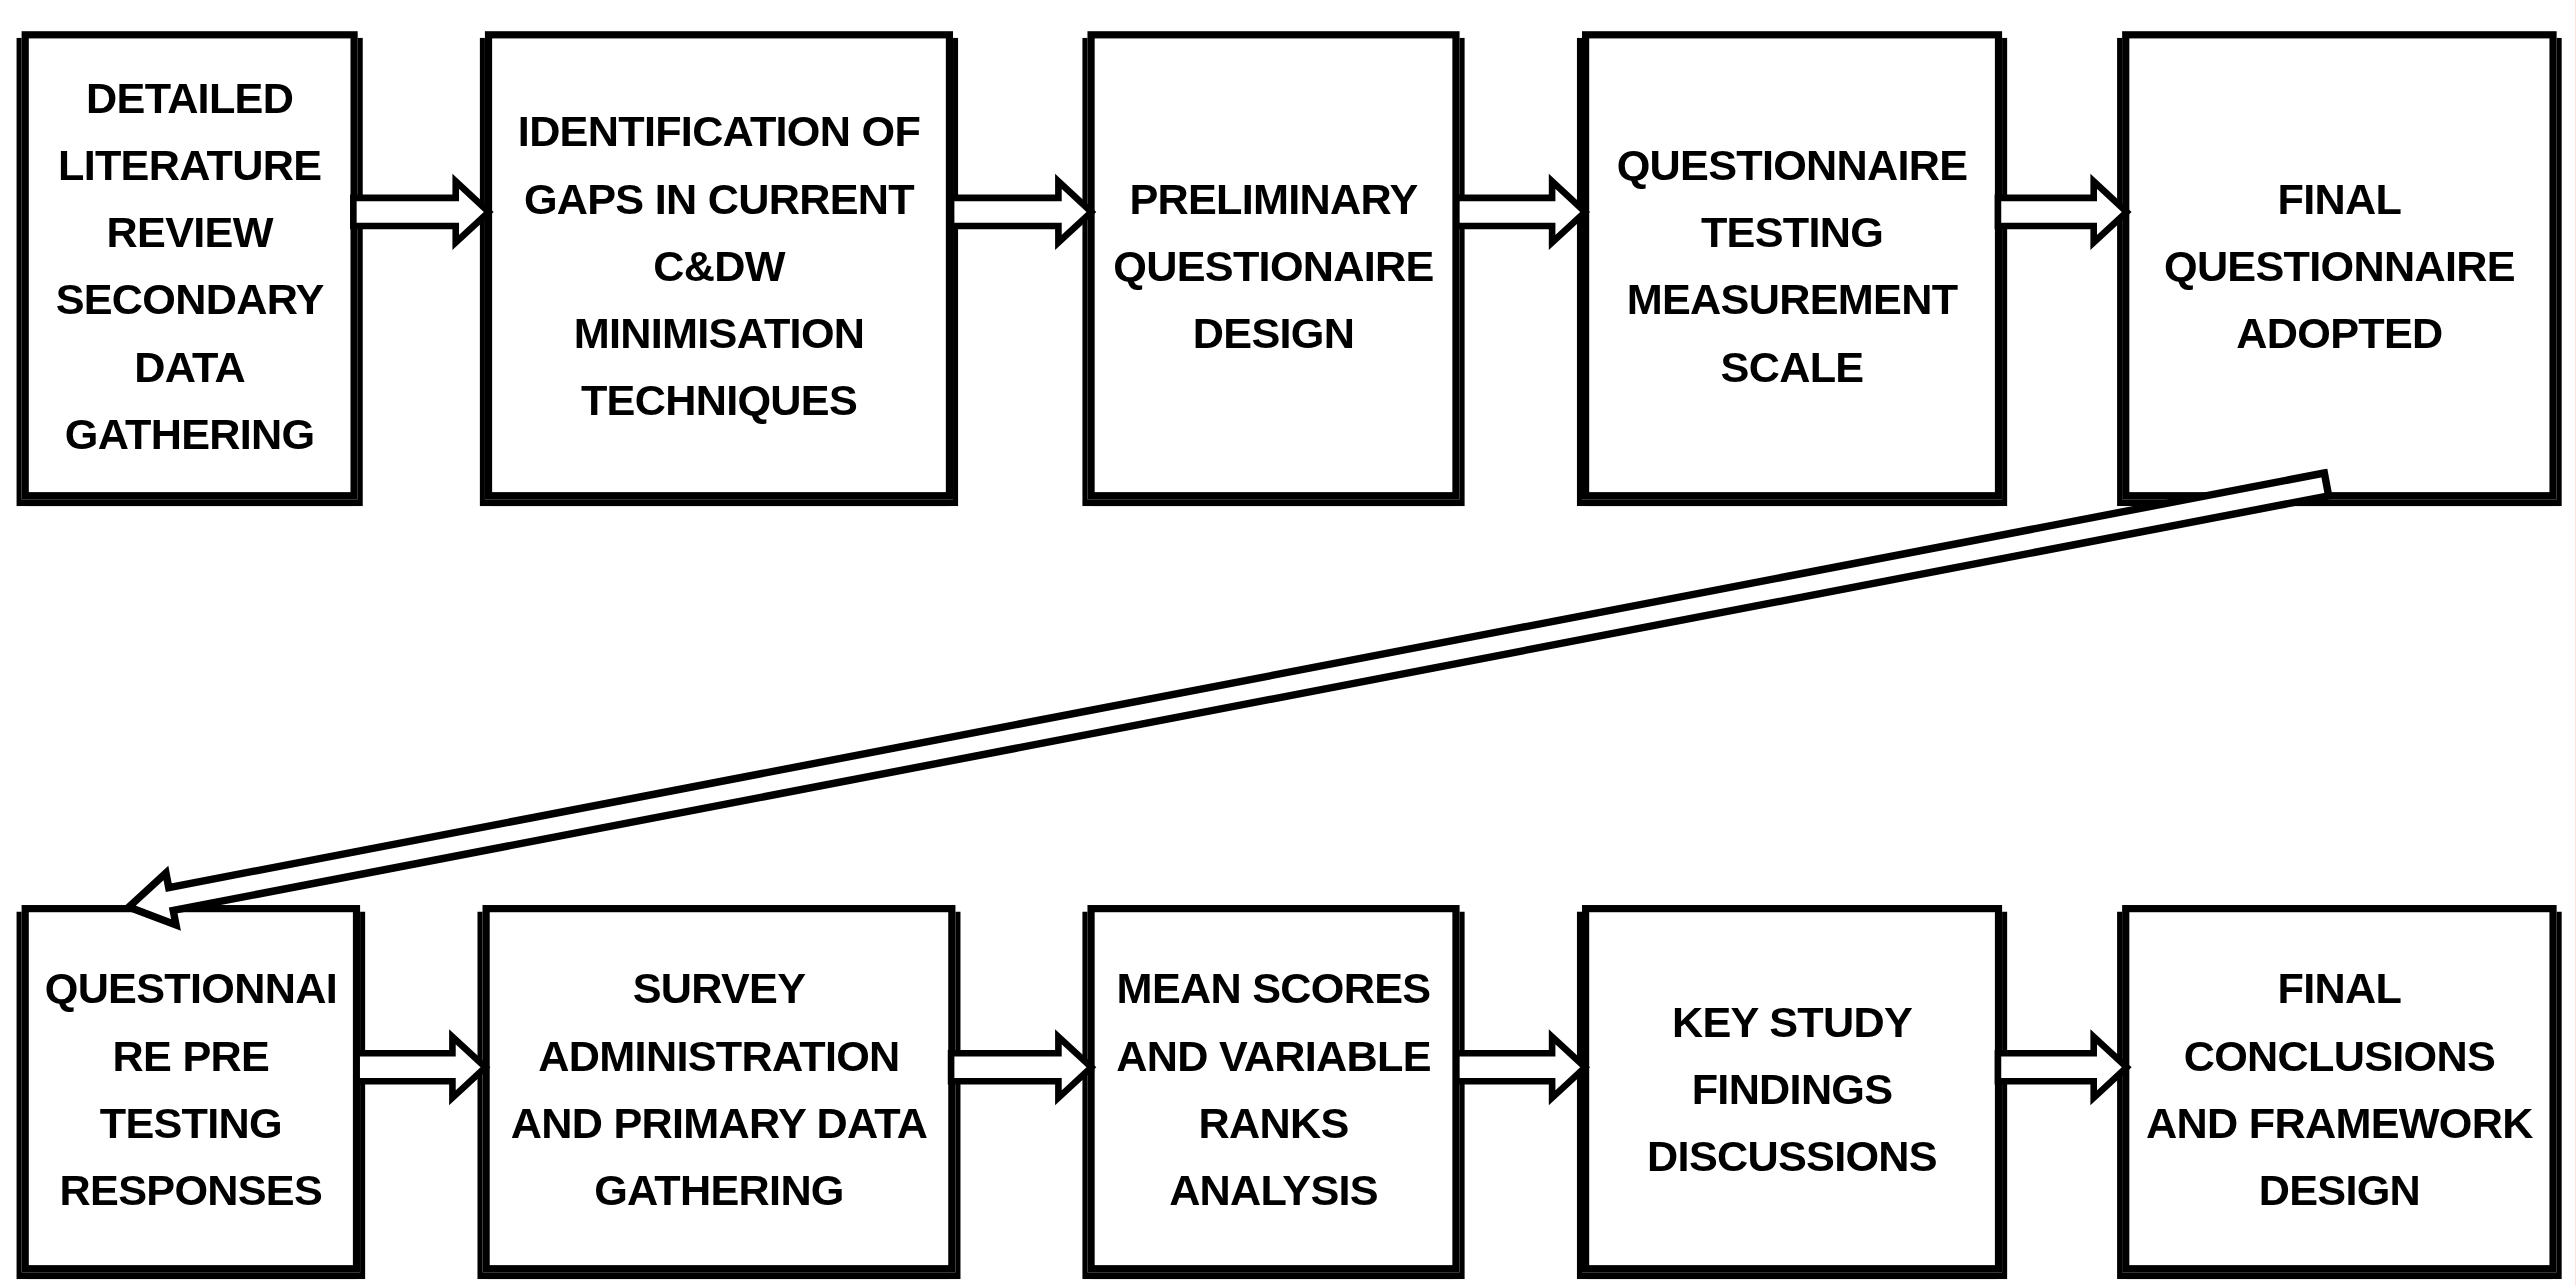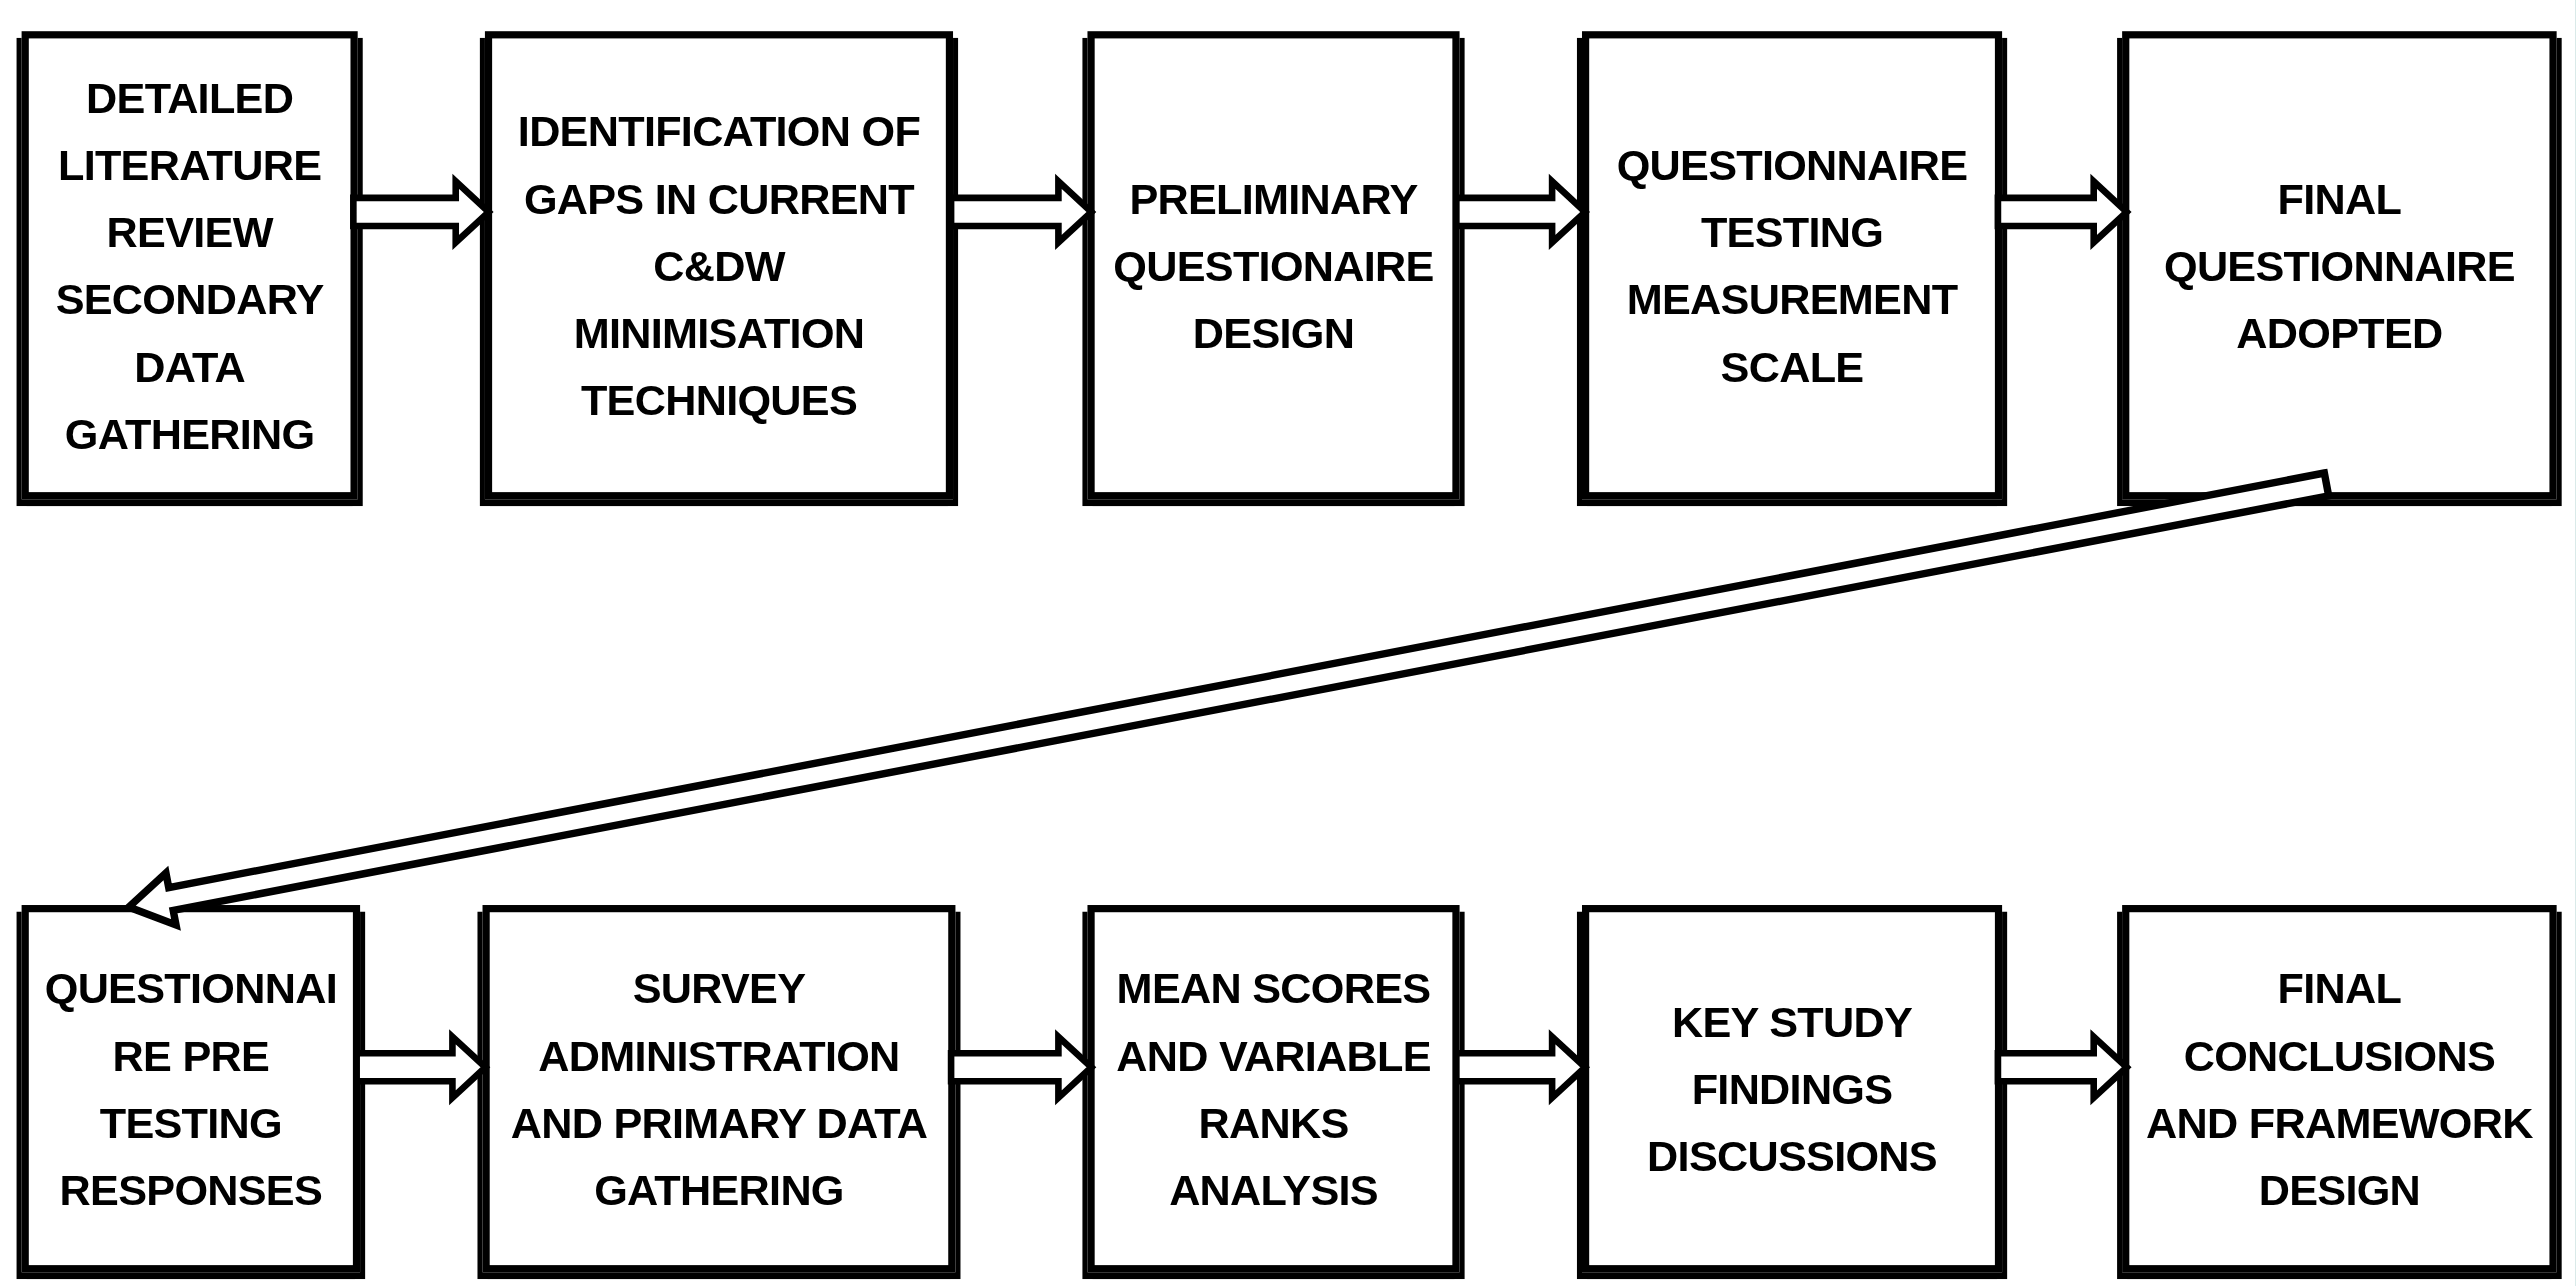--- a/index.html
+++ b/index.html
@@ -4,21 +4,21 @@
 <style>
   html, body {
     margin: 0;
     padding: 0;
     background: #ffffff;
   }
   .viewport {
     width: 2576px;
     height: 1287px;
     overflow: hidden;
-    background: #0f766e;
+    background: #ef4444;
   }
   .canvas {
     position: relative;
     width: 1073px;
     height: 537px;
     background: #ffffff;
     transform: scale(2.4006);
     transform-origin: 0 0;
     font-family: "Liberation Sans", sans-serif;
   }

